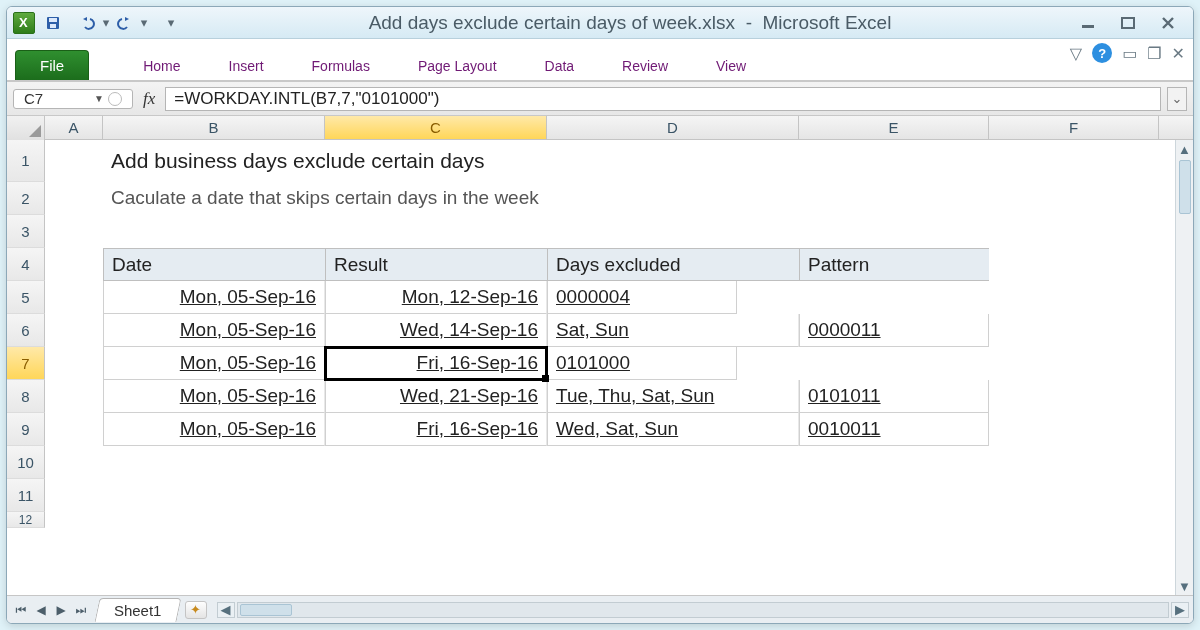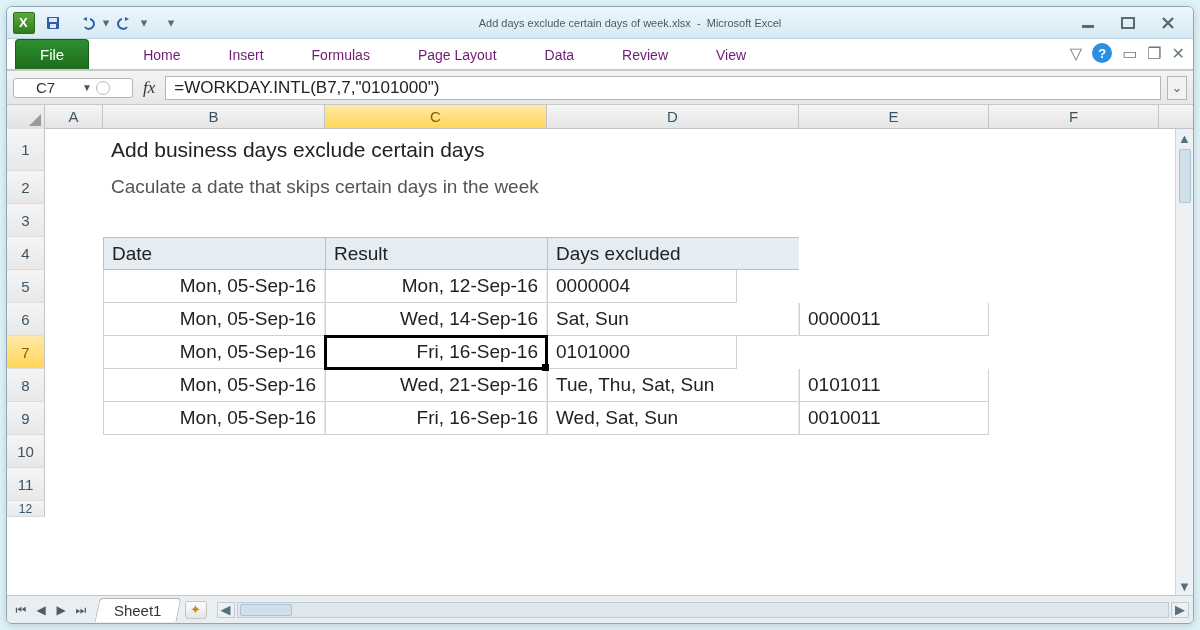--- a/index.html
+++ b/index.html
@@ -48,29 +48,29 @@
   }
   .qat .qbtn {
     width: 24px; height: 22px;
     display: flex; align-items:center; justify-content:center;
     border-radius:2px;
     cursor:pointer;
   }
   .qat .sep { width:6px; }
   .title-center {
     flex:1; text-align:center;
-    color:#4a5b66; font-size:11px;
+    color:#4a5b66; font-size:19px;
     white-space: nowrap; overflow:hidden;
   }
   .winbtns { display:flex; gap:18px; padding-right:8px; }
   .winbtn { width:22px; height:18px; display:flex; align-items:center; justify-content:center; color:#5a6a74; cursor:pointer; font-size:16px;}
 
   
   .ribbon-tabs {
-    height: 32px;
+    height: 43px;
     background: #fff;
     display: flex;
     align-items: flex-end;
     padding-left: 8px;
     border-bottom: 2px solid #c8c8c8;
     position: relative;
   }
   .file-tab {
     background: linear-gradient(#2f8f2f,#1c6d1c);
     color:#fff;
@@ -105,21 +105,21 @@
     border-bottom: 1px solid #c8c8c8;
     display:flex; align-items:center;
     padding: 4px 6px;
     gap:6px;
   }
   .namebox {
     width: 120px; height:20px;
     background:#fff; border:1px solid #b5b5b5;
     border-radius:3px;
     display:flex; align-items:center;
-    padding:0 22px; font-size:15px; color:#333;
+    padding:0 10px; font-size:15px; color:#333;
   }
   .namebox .dd { margin-left:auto; font-size:10px; color:#555;}
   .namebox .bubble{
     width:14px;height:14px;border:1px solid #bbb;border-radius:50%;
     margin-left:4px;
   }
   .fx-label { font-style:italic; font-family:"Times New Roman",serif; font-size:17px; color:#333; padding:0 4px;}
   .fbar {
     flex:1; height:24px; background:#fff; border:1px solid #b5b5b5;
     display:flex; align-items:center; padding:0 8px;
@@ -185,20 +185,21 @@
     background:#e5ecf2;
     border:1px solid #bfbfbf;
     border-right:none;
     font-weight:400;
   }
   .hdr-band .cell:last-child{ border-right:1px solid #bfbfbf;}
   .data-row .cell{
     background:#fff;
     border-left:1px solid #d0d0d0;
     border-bottom:1px solid #d0d0d0;
+    text-decoration:underline;
   }
   .data-row .cell.colE{ border-right:1px solid #d0d0d0;}
   .cell.right{ justify-content:flex-end;}
   .title-text{ font-weight:normal; font-size:21px; color:#222;}
   .sub-text{ font-size:19px; color:#555;}
   .selected-cell{
     position:relative;
     outline:3px solid #000; outline-offset:-2px;
   }
   .selected-cell::after{
@@ -377,20 +378,21 @@
       <div class="cell colE"></div>
       <div class="cell colF"></div>
     </div>
 
     <div class="body-row hdr-band">
       <div class="rowhead">4</div>
       <div class="cell colA" style="background:transparent;border:none;"></div>
       <div class="cell colB">Date</div>
       <div class="cell colC">Result</div>
       <div class="cell colD">Days excluded</div>
+      <div class="cell colE">Pattern</div>
       <div class="cell colF" style="background:transparent;border:none;"></div>
     </div>
 
     <div class="body-row data-row">
       <div class="rowhead">5</div>
       <div class="cell colA" style="border:none;"></div>
       <div class="cell colB right">Mon, 05-Sep-16</div>
       <div class="cell colC right">Mon, 12-Sep-16</div>
       <div class="cell colE">0000004</div>
       <div class="cell colF" style="border:none;"></div>

